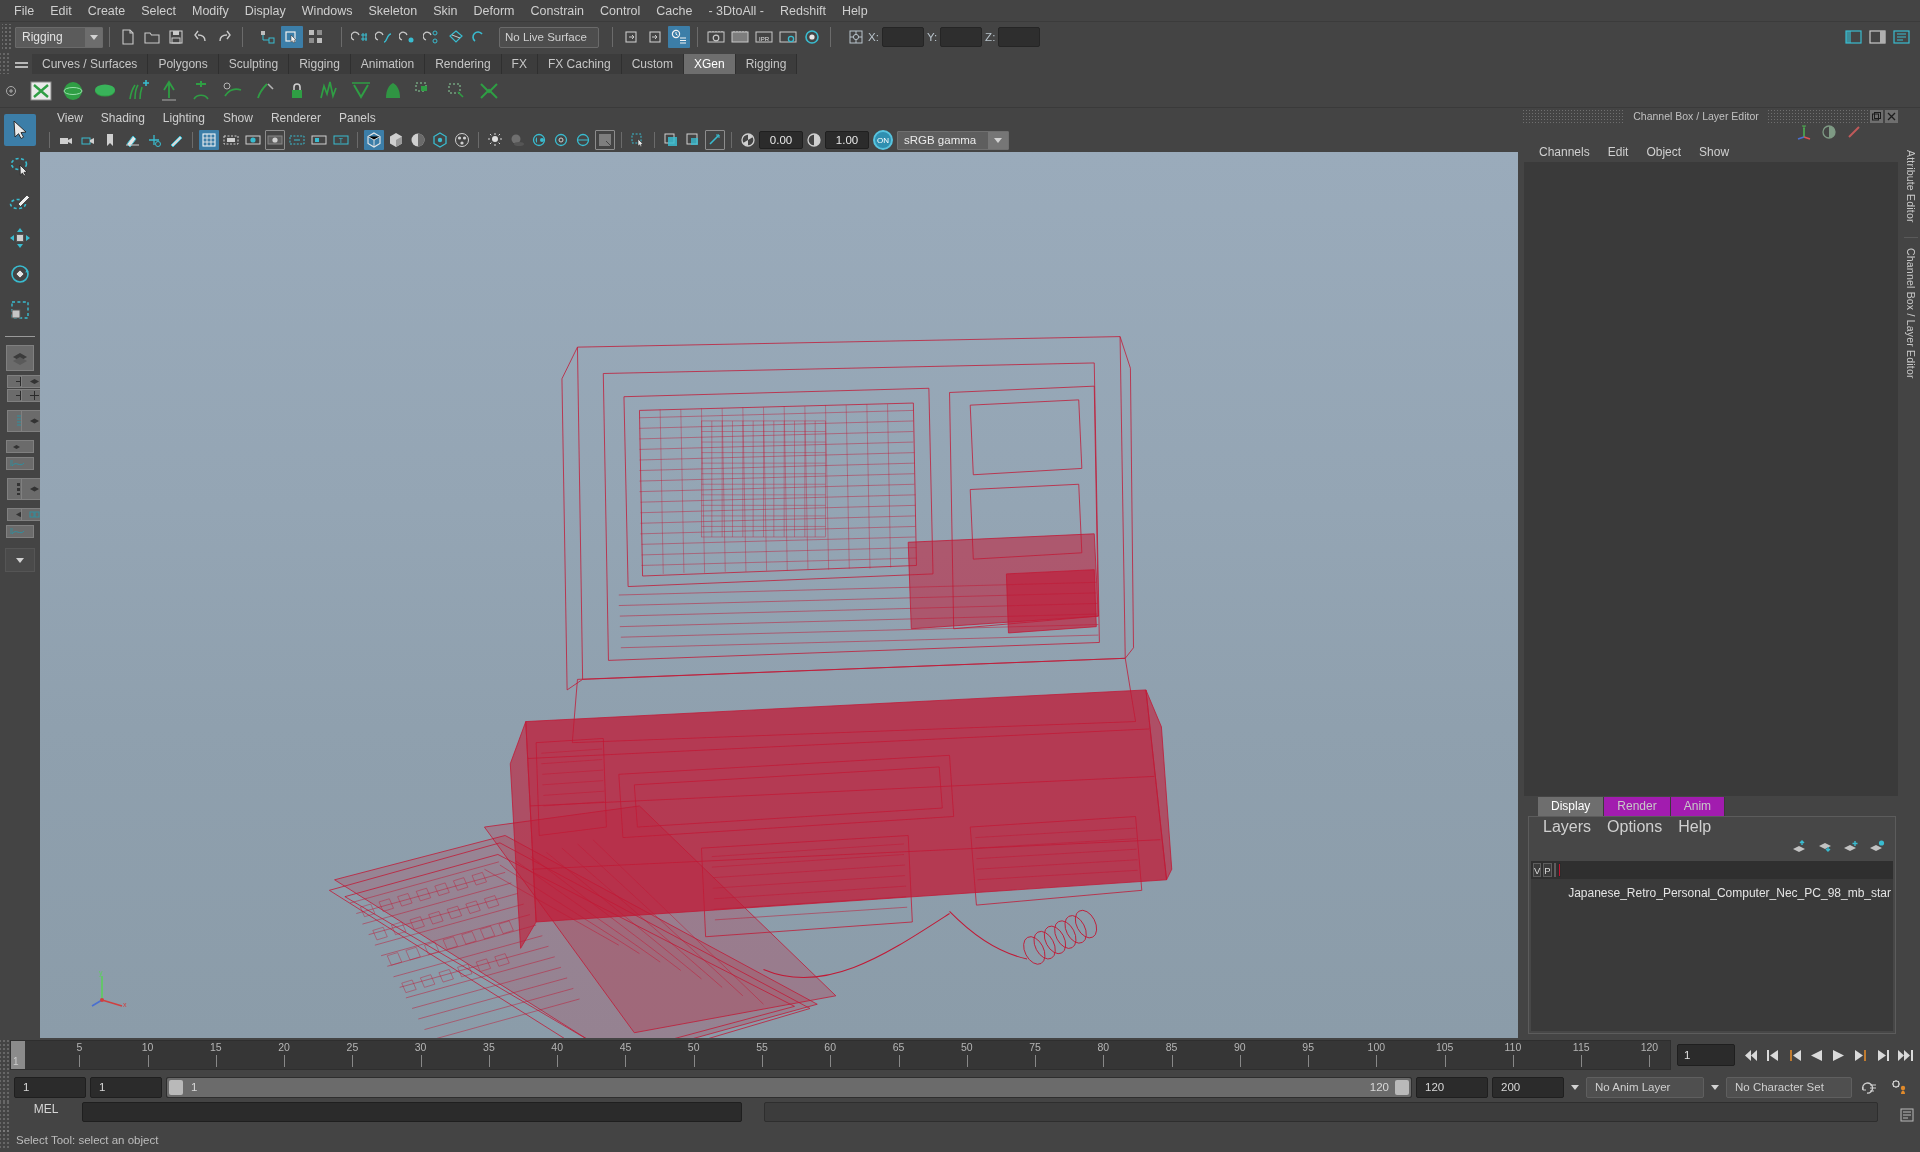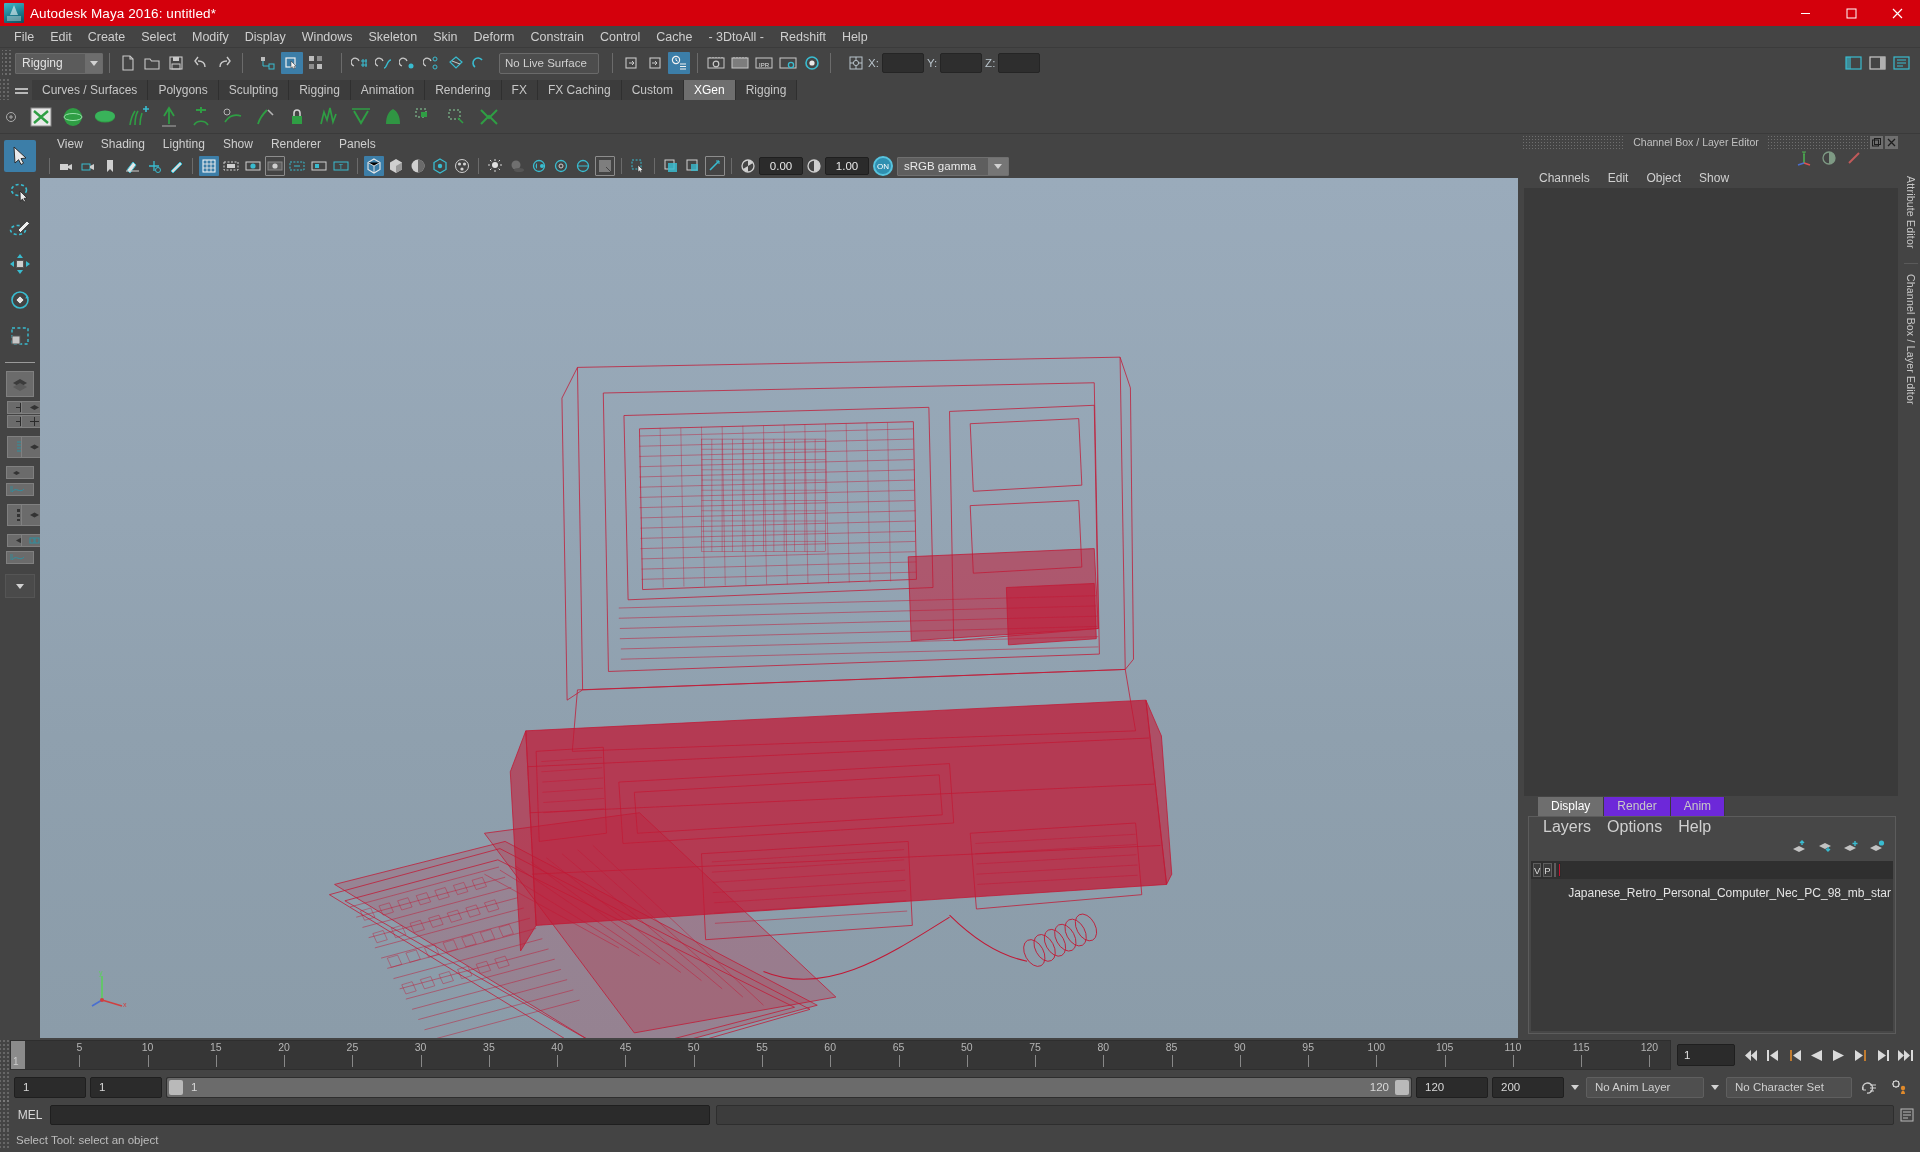--- a/index.html
+++ b/index.html
@@ -187,21 +187,21 @@
   .panel-btns { display:flex; gap:2px; padding-right:4px; }
   .pbtn { width:13px;height:13px;background:#6f6f6f;display:flex;align-items:center;justify-content:center;color:#1d1d1d;font-size:9px;}
   .cb-icons { height: 18px; display:flex; align-items:center; justify-content:flex-end; gap:9px; padding-right: 40px; }
   .cb-menubar { height: 20px; flex:0 0 20px; display:flex; align-items:center; padding-left:8px; }
   .cb-menu { padding: 0 9px; font-size: 12px; color:#d0d0d0; }
   .cb-body { flex: 1 1 auto; background: #3a3a3a; margin: 0 4px 0 2px; min-height:0; }
 
   .layer-editor { flex: 0 0 auto; display:flex; flex-direction:column; }
   .le-tabs { height: 20px; display:flex; align-items:flex-end; padding-left: 16px; }
   .le-tab {
-    height: 19px; line-height:19px; padding: 0 13px; font-size: 12px; color:#c8c8c8; background:#6d28d9;
+    height: 19px; line-height:19px; padding: 0 13px; font-size: 12px; color:#c8c8c8; background:#a21caf;
     border-right:1px solid #3a3a3a;
   }
   .le-tab.sel { background: #6e6e6e; color:#ffffff; }
   .le-inner { margin: 0 6px 4px 6px; border: 1px solid #5c5c5c; background: #474747; }
   .le-menubar { height: 20px; display:flex; align-items:center; padding-left: 6px; }
   .le-menu { padding: 0 8px; font-size:16px; color:#d0d0d0; }
   .le-tools { height: 22px; display:flex; align-items:center; justify-content:flex-end; gap:10px; padding-right:10px; }
   .le-list { height: 170px; background: #3a3a3a; margin: 2px; }
   .le-row { height: 18px; display:flex; align-items:center; background: #2f2f2f; padding: 0 2px; gap:2px; }
   .le-chip {
@@ -258,57 +258,35 @@
   .rg-handle { width:14px;height:15px;background:#b9b9b9;border-radius:2px;margin: 0 2px; }
   .rg-val { font-size:11.5px;color:#d8d8d8;padding-left:6px;}
   .rg-val.r { padding-right:4px; }
   .sel-combo {
     height: 21px; background:#4f4f4f; border:1px solid #5f5f5f; display:flex; align-items:center;
     padding: 0 8px; font-size: 11.5px; color:#cfcfcf; border-radius:2px;
   }
   .combo-arrow { width:14px; height:21px; display:flex; align-items:center; justify-content:center; }
 
   
-  .cmdrow { flex: 0 0 26px; height: 26px; background:#444444; display:flex; align-items:center; gap:0; }
+  .cmdrow { flex: 0 0 26px; height: 26px; background:#444444; display:flex; align-items:flex-start; gap:16px; }
   .mel-lbl { width: 40px; text-align:center; font-size:12px; color:#d6d6d6; }
   .cmd-input { width: 660px; height: 20px; background:#2b2b2b; border:1px solid #1f1f1f; border-radius:2px; }
   .cmd-out { flex:1 1 auto; height: 20px; background:#3c3c3c; border:1px solid #2e2e2e; margin-left: 6px; border-radius:2px; }
   .cmd-icon { width: 26px; height: 26px; display:flex; align-items:center; justify-content:center; }
 
   
   .helprow { flex: 0 0 24px; height: 24px; background:#444444; display:flex; align-items:center; }
   .help-text { font-size: 11.5px; color:#bdbdbd; padding-left: 6px; }
 </style>
 </head>
 <body>
 
 <div class="app">
 
-  <div class="titlebar">
-    <div class="title-logo"></div>
-    <div class="title-text">Autodesk Maya 2016: untitled*</div>
-    <div class="title-spacer"></div>
-    <div class="win-btns">
-      <div class="win-btn">
-        <svg width="11" height="11" viewBox="0 0 11 11">
-            <rect x="1" y="5" width="9" height="1" fill="#fff"></rect>
-          </svg>
-      </div>
-      <div class="win-btn">
-        <svg width="11" height="11" viewBox="0 0 11 11">
-            <rect x="1" y="1" width="9" height="9" fill="none" stroke="#fff" stroke-width="1"></rect>
-          </svg>
-      </div>
-      <div class="win-btn close">
-        <svg width="11" height="11" viewBox="0 0 11 11">
-            <path d="M1 1 L10 10 M10 1 L1 10" stroke="#fff" stroke-width="1.2"></path>
-          </svg>
-      </div>
-    </div>
-  </div>
 
   <div class="menubar">
     <span class="menu-item">File</span>
     <span class="menu-item">Edit</span>
     <span class="menu-item">Create</span>
     <span class="menu-item">Select</span>
     <span class="menu-item">Modify</span>
     <span class="menu-item">Display</span>
     <span class="menu-item">Windows</span>
     <span class="menu-item">Skeleton</span>

